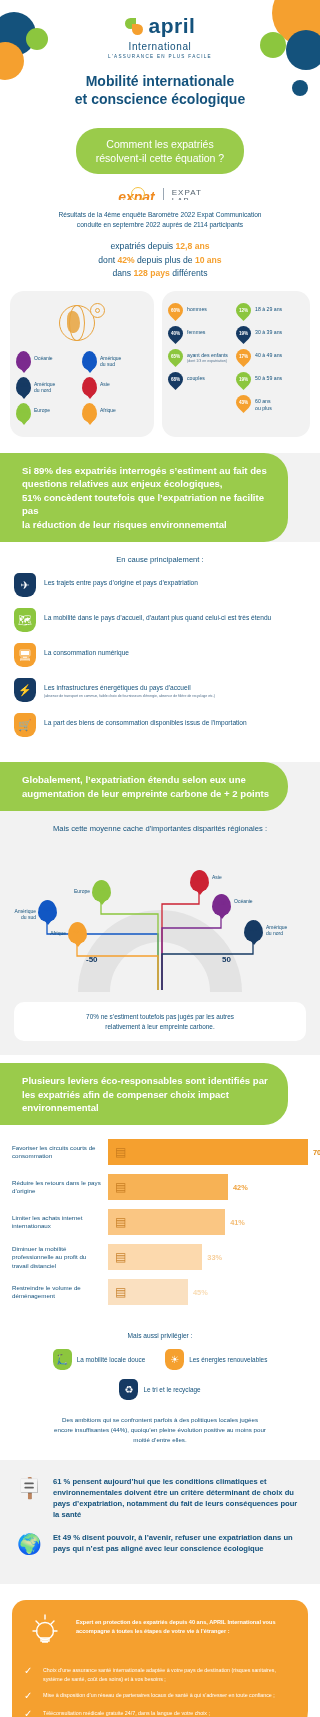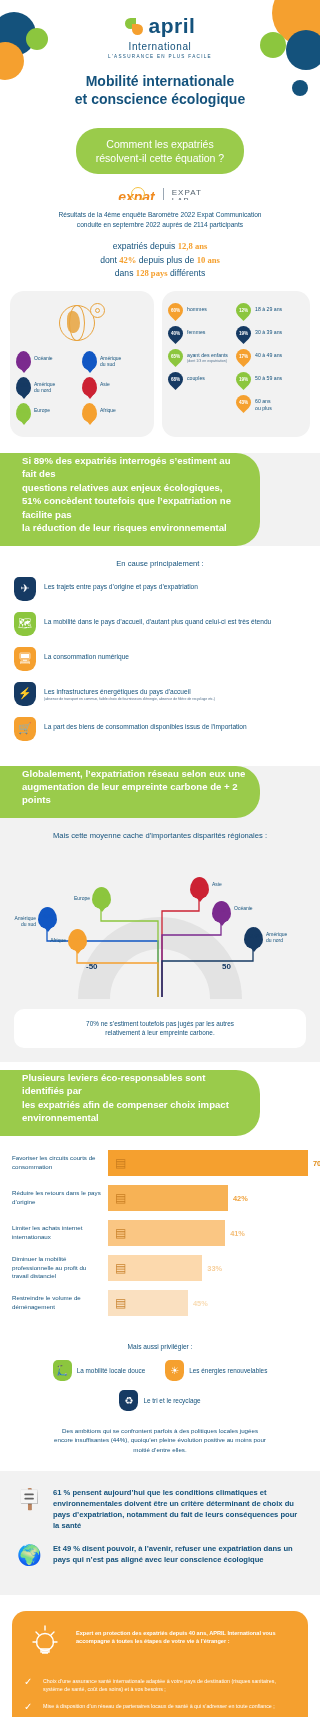--- a/index.html
+++ b/index.html
@@ -46,21 +46,21 @@
       margin-top: 14px; position: relative; z-index: 3; }
   .expat-mark { font-size: 14px; font-weight: bold; color: #f08a1e; font-style: italic; position: relative; }
   .expat-mark .ring { position: absolute; left: 13px; top: -2px; width: 14px; height: 14px;
       border: 1.4px solid #f5c242; border-radius: 50%; }
   .expat-sep { width: 1px; height: 18px; background: #9aa7b4; }
   .expat-lab { font-size: 8px; color: #55636f; line-height: 1.1; letter-spacing: 1px; }
 
   .survey { text-align: center; font-size: 6.6px; color: #14527c; line-height: 1.5;
       margin: 10px 14px 0; }
   .stats { text-align: center; font-size: 8.6px; color: #14527c; line-height: 1.6; margin-top: 10px; }
-  .hl { color: #f5a02f; font-weight: bold; font-family: Liberation Serif, serif; }
+  .hl { color: #f5a02f; font-weight: bold; }
 
   
   .cards { display: flex; gap: 8px; padding: 10px 10px 16px; }
   .card { background: #f2f2f2; border-radius: 14px; padding: 8px 6px; }
   .card-left { width: 144px; }
   .card-right { flex: 1; }
 
   .globe { width: 54px; height: 40px; margin: 4px auto 8px; position: relative; }
   .globe .circ { position: absolute; left: 4px; top: 2px; width: 36px; height: 36px;
       border: 1.4px solid #e8a33d; border-radius: 50%; }
@@ -88,22 +88,22 @@
   .demo-item { width: 50%; display: flex; align-items: flex-start; gap: 4px; margin-bottom: 8px; }
   .drop { width: 15px; height: 15px; border-radius: 50% 50% 50% 0; transform: rotate(-45deg);
       display: flex; align-items: center; justify-content: center; flex: 0 0 auto; }
   .drop b { transform: rotate(45deg); color: #fff; font-size: 4.6px; font-weight: bold; }
   .demo-label { font-size: 5.2px; color: #14527c; line-height: 1.3; padding-top: 3px; }
   .demo-note { display: block; font-size: 3.6px; color: #5b7893; }
 
   
   .band { background: #f2f2f2; padding: 0; }
   .green-banner { background: #9acb4b; color: #fff; font-size: 9.6px; font-weight: bold;
-      line-height: 1.4; padding: 1px 14px 11px 22px; border-radius: 0 24px 24px 0;
-      width: 260px; }
+      line-height: 1.4; padding: 11px 14px 11px 22px; border-radius: 0 24px 24px 0;
+      width: 288px; }
   .sub-head { text-align: center; font-size: 7.6px; color: #14527c; padding: 13px 0 9px; }
 
   
   .cause-list { padding: 0 14px 14px; }
   .cause-row { display: flex; align-items: flex-start; gap: 8px; margin-bottom: 11px; }
   .shield { width: 22px; height: 24px; border-radius: 5px 5px 40% 40%; flex: 0 0 auto;
       display: flex; align-items: center; justify-content: center; color: #fff; font-size: 11px; }
   .cause-txt { font-size: 6.6px; color: #14527c; line-height: 1.45; padding-top: 5px; }
   .cause-sub { display: block; font-size: 3.5px; color: #4f6d89; margin-top: 1px; }
 
@@ -355,21 +355,21 @@
           <div class="cause-row">
             <span class="shield" style="background:#f5a02f">🛒</span>
             <span class="cause-txt">La part des biens de consommation disponibles issus de l’importation</span>
           </div>
         </div>
     </div>
   </div>
 
   <div class="gauge-wrap">
     <div class="green-banner">
-      <span>Globalement, l’expatriation réseau selon eux une</span><br>
+      <span>Globalement, l’expatriation étendu selon eux une</span><br>
       <span>augmentation de leur empreinte carbone de + 2 points</span>
     </div>
     <div class="sub-head">Mais cette moyenne cache d’importantes disparités régionales :</div>
 
     <div class="gauge-area">
       <svg width="320" height="160" viewBox="0 0 320 160">
         <path d="M 78 150 A 82 82 0 0 1 242 150 L 210 150 A 50 50 0 0 0 110 150 Z" fill="#e3e3e3"></path>
         <g id="gauge-connectors" fill="none" stroke-width="1.4">
             <path d="M 47 78 L 47 92 L 158 92 L 158 148" stroke="#1157c4" fill="none" stroke-width="1.3"></path>
             <path d="M 101 58 L 101 72 L 158 72 L 158 148" stroke="#8cc63e" fill="none" stroke-width="1.3"></path>

